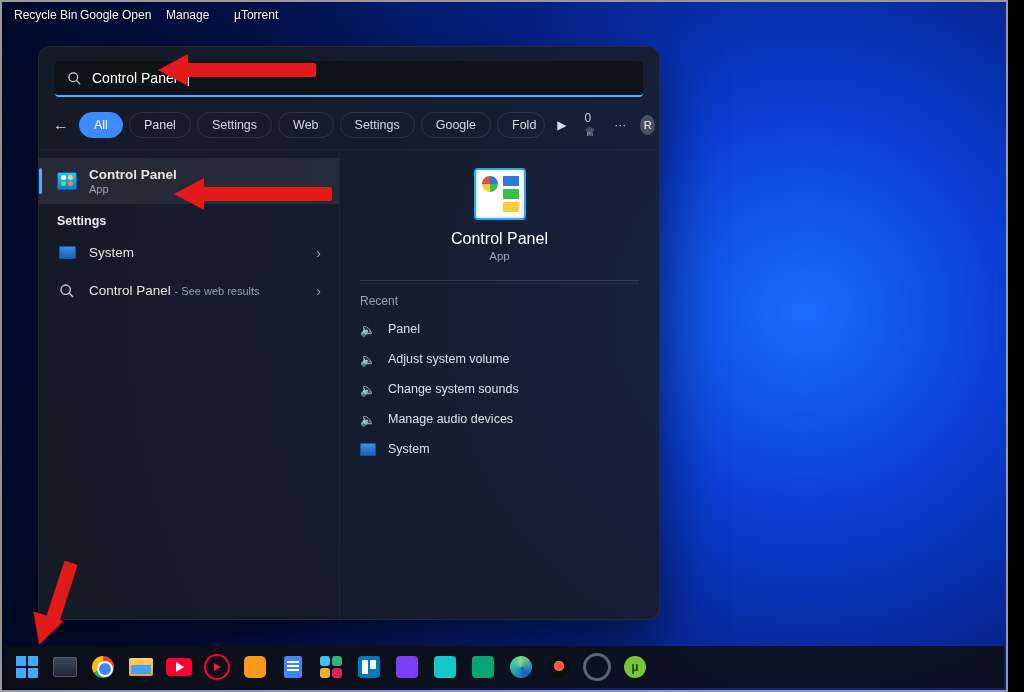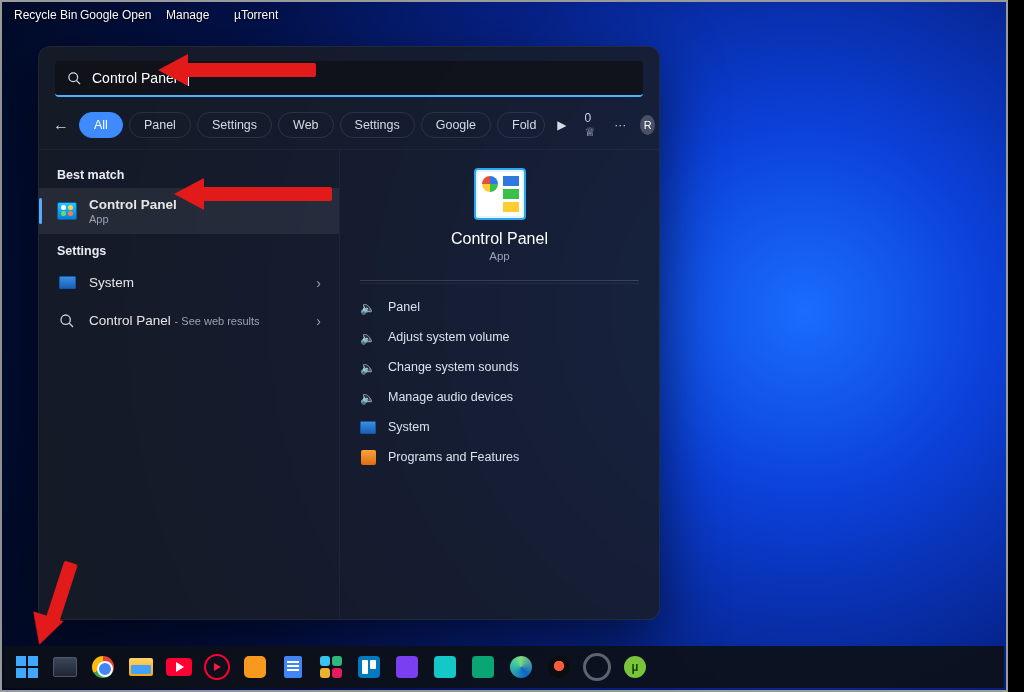--- a/index.html
+++ b/index.html
@@ -160,21 +160,20 @@
       <span class="filter-meta">
         <span><span>0</span> ♕</span>
         <span>···</span>
         <span class="avatar">R</span>
       </span>
     </div>
 
     <div class="body">
 
       <div class="left">
-        <div class="sec-title">Best match</div>
 
         <div class="result-row selected">
           <span class="ic">
               <span class="cp-mini"></span>
             </span>
           <span>
             <div class="result-title" style="font-weight:600;">Control Panel</div>
             <div class="result-sub">App</div>
           </span>
         </div>
@@ -205,20 +204,21 @@
 
       <div class="right">
         <div class="preview-head">
           <div class="cp-big"></div>
           <div class="preview-title">Control Panel</div>
           <div class="preview-sub">App</div>
         </div>
 
         <div class="divider"></div>
 
+        <div class="mini-h">Recent</div>
         <div class="recent-row">
             <span class="ric">🔈</span>
             <span>Panel</span>
           </div>
         <div class="recent-row">
             <span class="ric">🔈</span>
             <span>Adjust system volume</span>
           </div>
         <div class="recent-row">
             <span class="ric">🔈</span>
@@ -227,26 +227,20 @@
         <div class="recent-row">
             <span class="ric">🔈</span>
             <span>Manage audio devices</span>
           </div>
         <div class="recent-row">
             <span class="ric">
               <span class="sys-thumb"></span>
             </span>
             <span>System</span>
           </div>
-        <div class="recent-row">
-            <span class="ric">
-              <span class="feat-thumb"></span>
-            </span>
-            <span>Programs and Features</span>
-          </div>
       </div>
     </div>
   </div>
 
   <div class="arrow" style="left:156px; top:52px; width:160px; height:32px;">
     <div class="head" style="left:0; top:0;"></div>
       <div class="shaft" style="left:28px; top:9px; width:130px;"></div>
   </div>
   <div class="arrow" style="left:172px; top:176px; width:160px; height:32px;">
     <div class="head" style="left:0; top:0;"></div>

